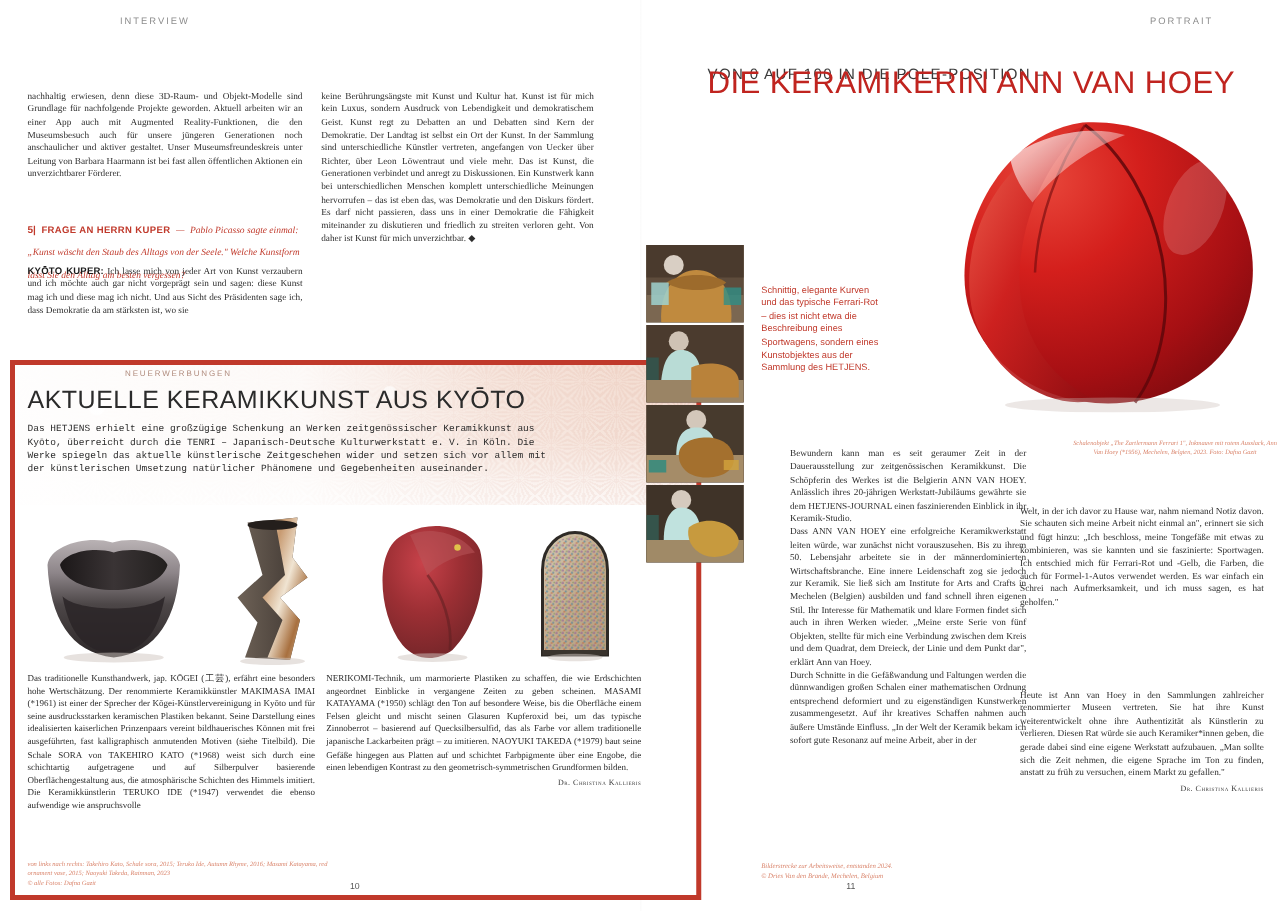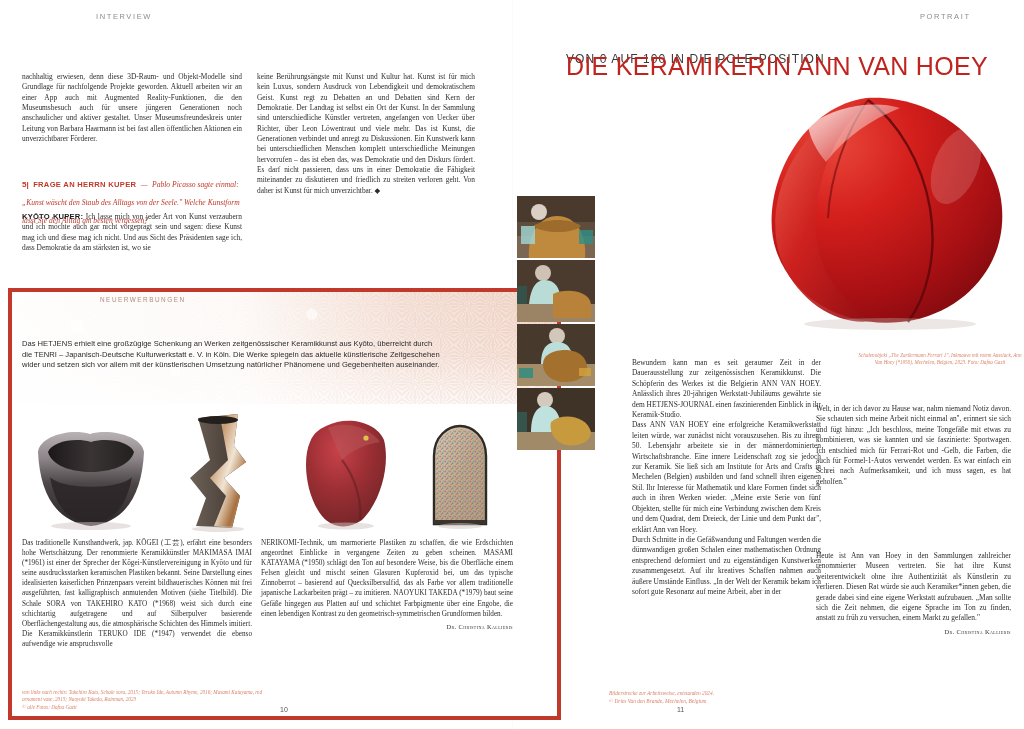--- a/index.html
+++ b/index.html
@@ -42,21 +42,21 @@
   .article-bg:after{
     content:"";position:absolute;inset:0;
     background:linear-gradient(90deg, rgba(255,255,255,.97) 0%, rgba(255,255,255,.86) 42%, rgba(255,255,255,.25) 72%, rgba(255,255,255,0) 100%);
   }
   .neuerwerb{position:absolute;left:88px;top:4px;font-size:6.4px;letter-spacing:1.5px;color:#b08b7d;text-transform:uppercase;font-family:"Liberation Sans",sans-serif;}
   .article-title{
     position:absolute;left:10px;top:17px;font-family:"Liberation Sans",sans-serif;
     font-size:20px;letter-spacing:.4px;color:#2b2b2b;font-weight:400;white-space:nowrap;
   }
   .article-lede{
-    position:absolute;left:10px;top:47px;width:418px;font-family:Liberation Sans, sans-serif;
+    position:absolute;left:10px;top:47px;width:418px;font-family:Liberation Mono, monospace;
     font-size:7.6px;line-height:10.6px;color:#2b2b2b;
   }
 
   
   .ceramics{position:absolute;left:8px;top:118px;width:522px;height:122px;}
   .cer{position:absolute;bottom:0;}
 
   .cer-cap{
     position:absolute;font-family:"Liberation Serif",serif;font-size:7.2px;line-height:10.1px;
     color:#2d2d2d;text-align:justify;-webkit-hyphens:auto;hyphens:auto;
@@ -143,20 +143,21 @@
     <span>Ich lasse mich von jeder Art von Kunst verzaubern und ich möchte auch gar nicht vorgeprägt sein und sagen: diese Kunst mag ich und diese mag ich nicht. Und aus Sicht des Präsidenten sage ich, dass Demokratie da am stärksten ist, wo sie</span>
   </div>
 
   <div class="col-text" style="left:257px;top:72px;width:218px;">keine Berührungsängste mit Kunst und Kultur hat. Kunst ist für mich kein Luxus, sondern Ausdruck von Lebendigkeit und demokratischem Geist. Kunst regt zu Debatten an und Debatten sind Kern der Demokratie. Der Landtag ist selbst ein Ort der Kunst. In der Sammlung sind unterschiedliche Künstler vertreten, angefangen von Uecker über Richter, über Leon Löwentraut und viele mehr. Das ist Kunst, die Generationen verbindet und anregt zu Diskussionen. Ein Kunstwerk kann bei unterschiedlichen Menschen komplett unterschiedliche Meinungen hervorrufen – das ist eben das, was Demokratie und den Diskurs fördert. Es darf nicht passieren, dass uns in einer Demokratie die Fähigkeit miteinander zu diskutieren und friedlich zu streiten verloren geht. Von daher ist Kunst für mich unverzichtbar. ◆</div>
 
   <div class="article-box">
     <div class="article-inner">
       <div class="article-bg"></div>
 
       <div class="neuerwerb">NEUERWERBUNGEN</div>
+      <div class="article-title">AKTUELLE KERAMIKKUNST AUS KYŌTO</div>
       <div class="article-lede">Das HETJENS erhielt eine großzügige Schenkung an Werken zeitgenössischer Keramikkunst aus Kyōto, überreicht durch die TENRI – Japanisch-Deutsche Kulturwerkstatt e. V. in Köln. Die Werke spiegeln das aktuelle künstlerische Zeitgeschehen wider und setzen sich vor allem mit der künstlerischen Umsetzung natürlicher Phänomene und Gegebenheiten auseinander.</div>
 
       <div class="ceramics">
         <svg class="cer" style="left:10px;width:122px;height:110px;" viewBox="0 0 122 110">
           <defs>
             <linearGradient id="g1" x1="0" y1="0" x2="0" y2="1">
               <stop offset="0%" stop-color="#b9b2b4"></stop>
                 <stop offset="28%" stop-color="#8d8589"></stop>
               <stop offset="55%" stop-color="#4c4647"></stop>
                 <stop offset="100%" stop-color="#2c2728"></stop>
@@ -271,20 +272,21 @@
       <path d="M116 6 C176 2 236 40 250 102 C262 160 226 214 164 228 C104 240 44 212 26 158 C8 104 46 16 116 6 Z" fill="url(#rv1)"></path>
       <path d="M120 8 C90 34 70 74 66 120 C62 168 84 208 126 228 C96 236 52 216 32 170 C12 120 36 34 120 8 Z" fill="url(#rv2)" opacity=".9"></path>
       <path d="M118 8 C148 30 172 70 180 116 C188 164 176 206 158 230" stroke="#5f070a" stroke-width="2.4" fill="none" opacity=".85"></path>
       <path d="M118 8 C96 40 80 84 78 126" stroke="#6d0a0d" stroke-width="2" fill="none" opacity=".6"></path>
       <path d="M58 34 C86 14 122 8 150 16 C124 26 96 44 76 70 C66 58 60 46 58 34 Z" fill="url(#rvhl)"></path>
       <ellipse cx="206" cy="74" rx="22" ry="40" fill="#ffffff" opacity=".16" transform="rotate(22 206 74)"></ellipse>
       <ellipse cx="140" cy="232" rx="86" ry="6" fill="#c9b9b4" opacity=".35"></ellipse>
     </svg>
   </div>
 
+  <div class="intro-red">Schnittig, elegante Kurven und das typische Ferrari-Rot – dies ist nicht etwa die Beschreibung eines Sportwagens, sondern eines Kunstobjektes aus der Sammlung des HETJENS.</div>
   <div class="hero-cap">Schalenobjekt „The Zartlermann Ferrari 1", Inkmauve mit rotem Ausslack, Ann Van Hoey (*1956), Mechelen, Belgien, 2023. Foto: Dafna Gazit</div>
 
   <div class="studio-strip">
     <svg class="studio-photo" viewBox="0 0 78 62">
       <rect width="78" height="62" fill="#5e4c3c"></rect>
       <rect x="0" y="0" width="78" height="26" fill="#4a3a2d"></rect>
       <rect x="0" y="40" width="78" height="22" fill="#8f7a5f" opacity=".6"></rect>
       <path d="M12 62 C10 34 26 20 40 20 C56 20 70 34 68 62 Z" fill="#c08a3e"></path>
       <path d="M16 30 C28 22 54 22 64 30 C56 38 26 38 16 30 Z" fill="#9d6b2c"></path>
       <circle cx="22" cy="16" r="8" fill="#d9cfc4"></circle>

